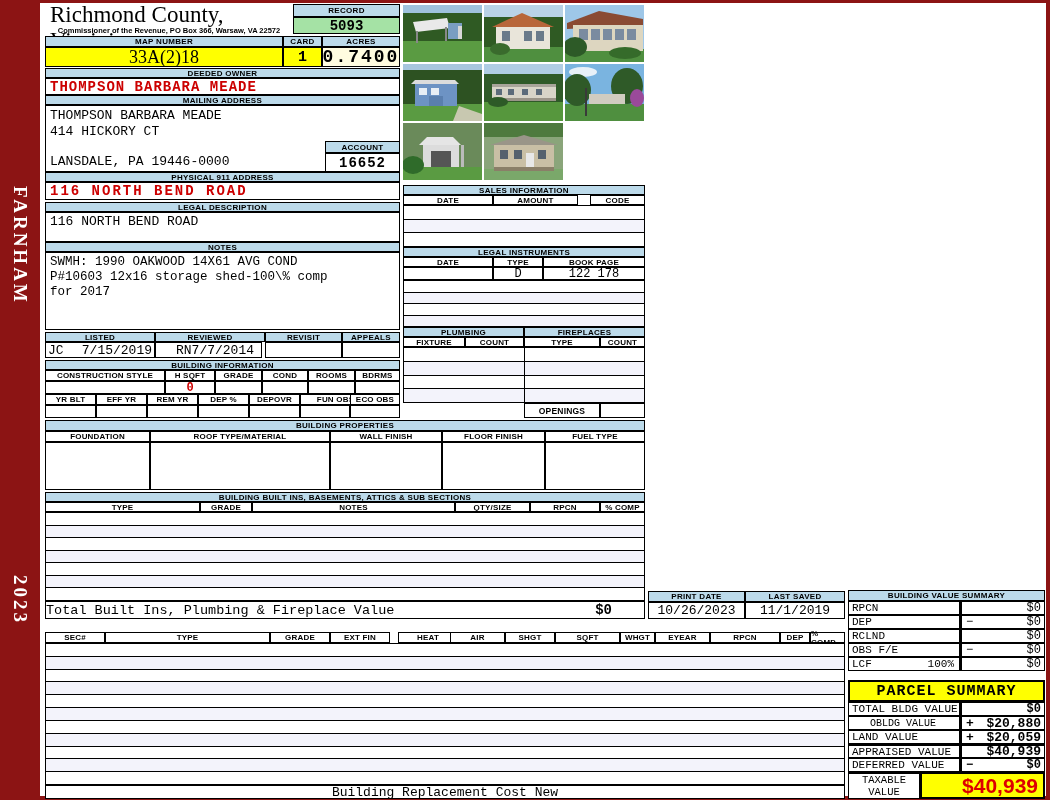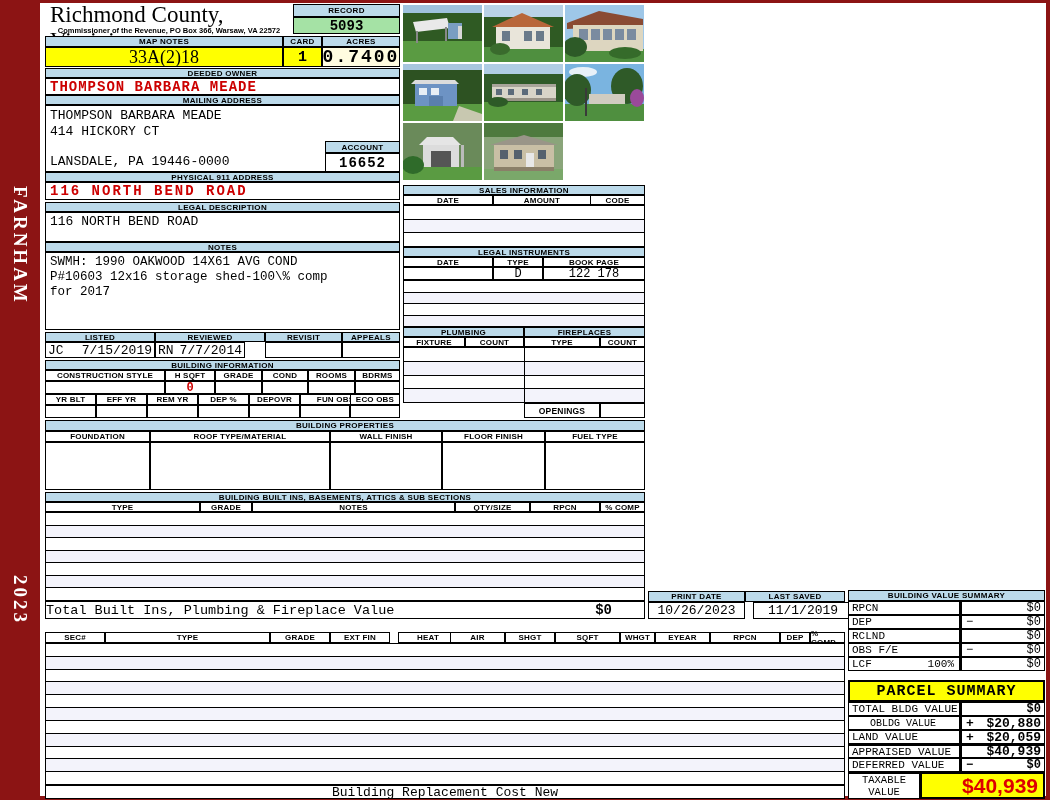--- a/index.html
+++ b/index.html
@@ -30,21 +30,21 @@
   <div class="white-base"></div>
 
   <div class="abs vtxt" style="left:0;top:140px;width:40px;height:210px;">FARNHAM</div>
   <div class="abs vtxt" style="left:0;top:555px;width:40px;height:90px;">2023</div>
 
   <div class="abs" style="left:50px;top:2px;width:240px;height:24px;font:23px 'Liberation Serif',serif;">Richmond County, Virginia</div>
   <div class="abs" style="left:45px;top:26px;width:248px;height:10px;font:bold 7.5px 'Liberation Sans',sans-serif;text-align:center;">Commissioner of the Revenue, PO Box 366, Warsaw, VA 22572</div>
   <div class="abs bar" style="left:293px;top:4px;width:107px;height:13px;">RECORD</div>
   <div class="abs mono" style="left:293px;top:17px;width:107px;height:17px;background:#A5E2A5;border:1px solid #000;font-weight:bold;font-size:14px;display:flex;align-items:center;justify-content:center;">5093</div>
 
-  <div class="abs bar" style="left:45px;top:36px;width:238px;height:11px;">MAP NOTES</div>
+  <div class="abs bar" style="left:45px;top:36px;width:238px;height:11px;">MAP NUMBER</div>
   <div class="abs bar" style="left:283px;top:36px;width:39px;height:11px;">CARD</div>
   <div class="abs bar" style="left:322px;top:36px;width:78px;height:11px;">ACRES</div>
   <div class="abs" style="left:45px;top:47px;width:238px;height:20px;background:#FFFF00;border:1px solid #000;font:18px 'Liberation Serif',serif;display:flex;align-items:center;justify-content:center;">33A(2)18</div>
   <div class="abs mono" style="left:283px;top:47px;width:39px;height:20px;background:#FFFF00;border:1px solid #000;font-weight:bold;font-size:15px;display:flex;align-items:center;justify-content:center;">1</div>
   <div class="abs mono" style="left:322px;top:47px;width:78px;height:20px;background:#FFFCE0;border:1px solid #000;font-weight:bold;font-size:18px;letter-spacing:2px;display:flex;align-items:center;justify-content:center;">0.7400</div>
 
   <div class="abs bar" style="left:45px;top:68px;width:355px;height:10px;">DEEDED OWNER</div>
   <div class="abs mono red box" style="left:45px;top:78px;width:355px;height:17px;font-weight:bold;font-size:14px;letter-spacing:1px;display:flex;align-items:center;padding-left:4px;">THOMPSON BARBARA MEADE</div>
   <div class="abs bar" style="left:45px;top:95px;width:355px;height:10px;">MAILING ADDRESS</div>
   <div class="abs box" style="left:45px;top:105px;width:355px;height:67px;">
@@ -69,21 +69,21 @@
   </div>
 
   <div class="abs bar" style="left:45px;top:332px;width:110px;height:10px;">LISTED</div>
   <div class="abs bar" style="left:155px;top:332px;width:110px;height:10px;">REVIEWED</div>
   <div class="abs bar" style="left:265px;top:332px;width:77px;height:10px;">REVISIT</div>
   <div class="abs bar" style="left:342px;top:332px;width:58px;height:10px;">APPEALS</div>
   <div class="abs box mono vrow" style="left:45px;top:342px;width:110px;height:16px;font-size:13px;padding:0 2px;">
     <span>JC</span>
     <span>7/15/2019</span>
   </div>
-  <div class="abs box mono vrow" style="left:155px;top:342px;width:90px;height:16px;font-size:13px;padding:0 2px;">
+  <div class="abs box mono vrow" style="left:155px;top:342px;width:107px;height:16px;font-size:13px;padding:0 20px;">
     <span>RN</span>
     <span>7/7/2014</span>
   </div>
   <div class="abs box" style="left:265px;top:342px;width:77px;height:16px;"></div>
   <div class="abs box" style="left:342px;top:342px;width:58px;height:16px;"></div>
 
   <div class="abs bar" style="left:45px;top:360px;width:355px;height:10px;">BUILDING INFORMATION</div>
   <div class="abs cellh" style="left:45px;top:370px;width:120px;height:11px;">CONSTRUCTION STYLE</div>
   <div class="abs cellh" style="left:165px;top:370px;width:50px;height:11px;">H SQFT</div>
   <div class="abs cellh" style="left:215px;top:370px;width:47px;height:11px;">GRADE</div>
@@ -196,21 +196,21 @@
       <rect x="10" y="22" width="60" height="26" fill="#c9bfa5"></rect>
       <rect x="16" y="27" width="8" height="9" fill="#55616e"></rect>
       <rect x="30" y="27" width="8" height="9" fill="#55616e"></rect>
       <rect x="54" y="27" width="8" height="9" fill="#55616e"></rect>
       <rect x="42" y="30" width="8" height="18" fill="#e8e8e8"></rect>
       <rect x="10" y="44" width="60" height="4" fill="#8a7f68"></rect>
     </svg>
 
   <div class="abs bar" style="left:403px;top:185px;width:242px;height:10px;">SALES INFORMATION</div>
   <div class="abs cellh" style="left:403px;top:195px;width:90px;height:10px;">DATE</div>
-  <div class="abs cellh" style="left:493px;top:195px;width:98px;height:10px;">AMOUNT</div>
+  <div class="abs cellh" style="left:493px;top:195px;width:85px;height:10px;">AMOUNT</div>
   <div class="abs cellh" style="left:590px;top:195px;width:55px;height:10px;">CODE</div>
   <div class="abs stripes" style="left:403px;top:205px;width:242px;height:42px;">
       <div></div>
       <div></div>
       <div></div>
     </div>
 
   <div class="abs bar" style="left:403px;top:247px;width:242px;height:10px;">LEGAL INSTRUMENTS</div>
   <div class="abs cellh" style="left:403px;top:257px;width:90px;height:10px;">DATE</div>
   <div class="abs cellh" style="left:493px;top:257px;width:50px;height:10px;">TYPE</div>
@@ -270,21 +270,21 @@
       <div></div>
     </div>
   <div class="abs box" style="left:45px;top:601px;width:600px;height:18px;display:flex;align-items:center;">
     <span class="mono" style="font-size:13.5px;">Total Built Ins, Plumbing &amp; Fireplace Value</span>
     <span class="mono" style="font-size:14px;font-weight:bold;margin-left:auto;margin-right:32px;">$0</span>
   </div>
 
   <div class="abs bar" style="left:648px;top:591px;width:97px;height:11px;">PRINT DATE</div>
   <div class="abs bar" style="left:745px;top:591px;width:100px;height:11px;">LAST SAVED</div>
   <div class="abs box mono" style="left:648px;top:602px;width:97px;height:17px;font-size:13px;display:flex;align-items:center;justify-content:center;">10/26/2023</div>
-  <div class="abs box mono" style="left:745px;top:602px;width:100px;height:17px;font-size:13px;display:flex;align-items:center;justify-content:center;margin-left:8px;">11/1/2019</div>
+  <div class="abs box mono" style="left:745px;top:602px;width:100px;height:17px;font-size:13px;display:flex;align-items:center;justify-content:center;">11/1/2019</div>
 
   <div class="abs bar" style="left:848px;top:590px;width:197px;height:11px;">BUILDING VALUE SUMMARY</div>
   <div class="abs box mono vrow" style="left:848px;top:601px;width:112px;height:14px;font-size:11px;padding:0 5px 0 3px;">
     <span>RPCN</span>
       <span></span>
   </div>
   <div class="abs mono vrow" style="left:960px;top:601px;width:85px;height:14px;border:1px solid #000;border-left:2px solid #000;font-size:12px;padding:0 3px 0 4px;background:#fff;">
     <span></span>
       <span>$0</span>
   </div>

